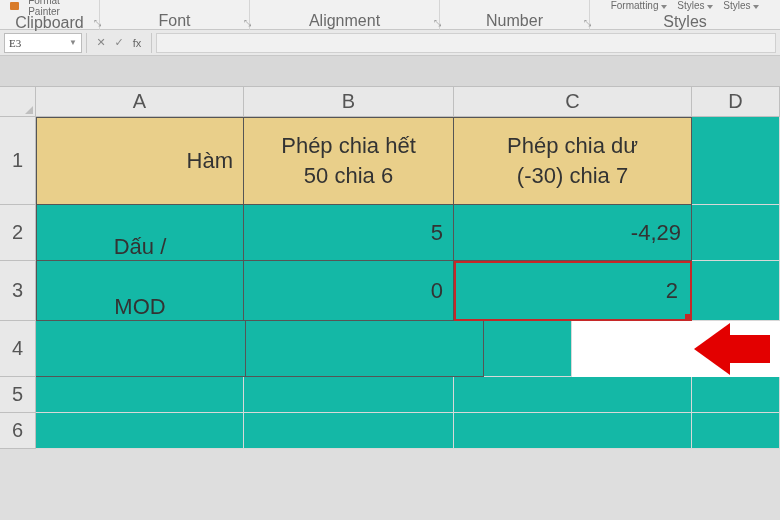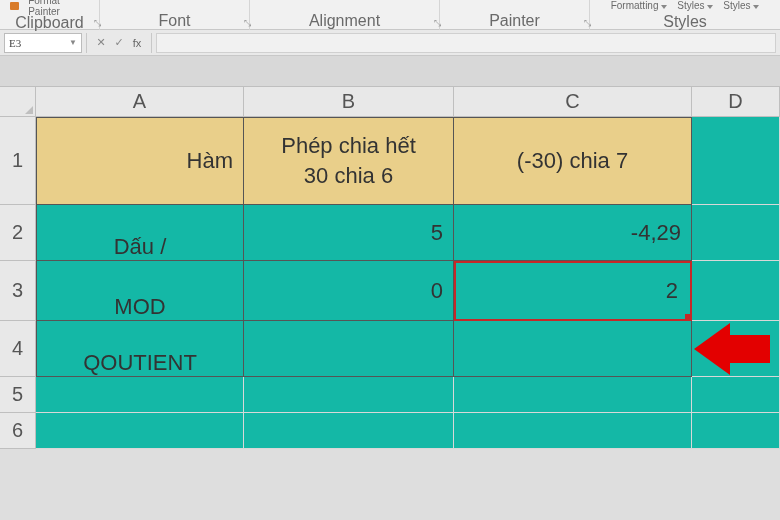--- a/index.html
+++ b/index.html
@@ -218,21 +218,21 @@
     <div class="ribbon-label">Font</div>
     <span class="expand-icon" style="left:244px;top:18px;">⤡</span>
   </div>
   <div class="ribbon-group" style="width:190px">
     <div class="ribbon-top"></div>
     <div class="ribbon-label">Alignment</div>
     <span class="expand-icon" style="left:434px;top:18px;">⤡</span>
   </div>
   <div class="ribbon-group" style="width:150px">
     <div class="ribbon-top"></div>
-    <div class="ribbon-label">Painter</div>
+    <div class="ribbon-label">Number</div>
     <span class="expand-icon" style="left:584px;top:18px;">⤡</span>
   </div>
   <div class="ribbon-group" style="flex:1;border-right:none;">
     <div class="ribbon-top" style="gap:10px">
       <span><span>Formatting</span> <span class="tri"></span></span>
       <span><span>Styles</span> <span class="tri"></span></span>
       <span><span>Styles</span> <span class="tri"></span></span>
     </div>
     <div class="ribbon-label">Styles</div>
   </div>
@@ -264,23 +264,24 @@
 
   <div class="body-rows">
 
     <div class="row r1">
       <div class="row-header">1</div>
       <div class="cell col-A tbl-cell tbl-top tbl-left hdr-cell">
         <span>Hàm</span>
       </div>
       <div class="cell col-B tbl-cell tbl-top hdr-cell">
         <span>Phép chia hết</span>
-        <span>30 chia 6</span>
+        <span>50 chia 6</span>
       </div>
       <div class="cell col-C tbl-cell tbl-top hdr-cell">
+        <span>Phép chia dư</span>
         <span>(-30) chia 7</span>
       </div>
       <div class="cell col-D"></div>
     </div>
 
     <div class="row r2">
       <div class="row-header">2</div>
       <div class="cell col-A tbl-cell tbl-left center">
           <span>Dấu /</span>
         </div>
@@ -302,23 +303,20 @@
           <span>0</span>
         </div>
       <div class="cell col-C tbl-cell right selected">
           <span>2</span>
         </div>
       <div class="cell col-D"></div>
     </div>
 
     <div class="row r4">
       <div class="row-header">4</div>
-      <div class="cell col-A tbl-cell tbl-left center">
-          <span>QOUTIENT</span>
-        </div>
       <div class="cell col-B tbl-cell">
           <span></span>
         </div>
       <div class="cell col-C tbl-cell">
           <span></span>
         </div>
       <div class="cell col-D"></div>
     </div>
 
     <div class="row r5">

